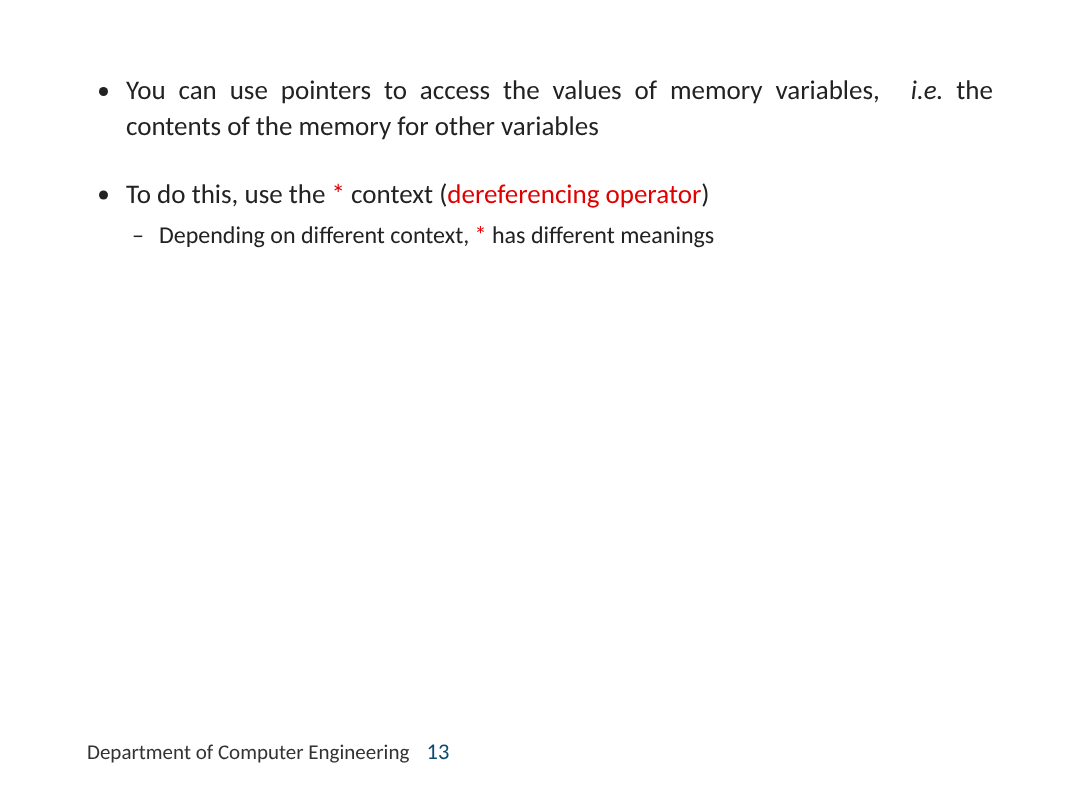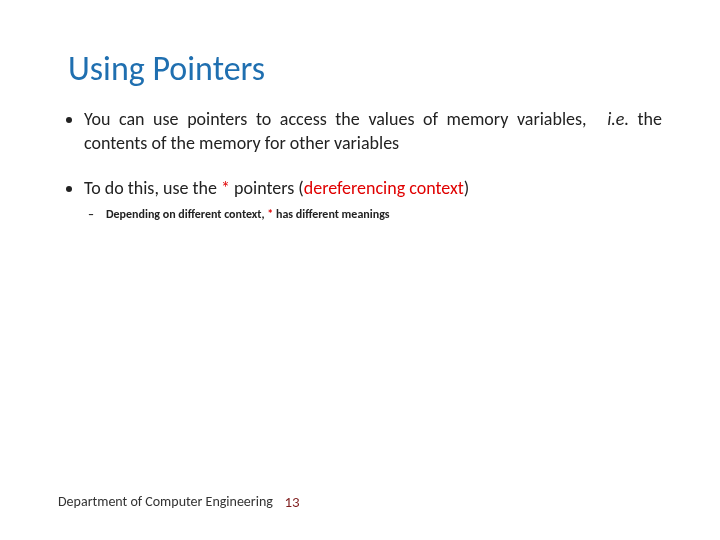--- a/index.html
+++ b/index.html
@@ -35,22 +35,21 @@
     line-height: 1.35;
   }
   ul.level1 > li {
     margin-bottom: 20px;
     text-align: justify;
   }
   ul.level2 {
     margin: 6px 0 0 0;
     padding-left: 22px;
     list-style: none;
-    font-size: 12px;
-    font-weight: bold;
+    font-size: 16px;
   }
   ul.level2 > li::before {
     content: "–";
     position: absolute;
     margin-left: -18px;
   }
   ul.level2 > li {
     position: relative;
     text-align: left;
   }
@@ -69,40 +68,39 @@
   }
   .footer-left {
     font-family: Calibri, Arial, sans-serif;
     color: #333;
   }
   .footer-center {
     position: absolute;
     left: 50%;
     transform: translateX(-50%);
     font-size: 15px;
-    color: #7f1d1d;
+    color: #0c4a6e;
   }
   .footer-right {
     font-family: Georgia, 'Times New Roman', serif;
     font-weight: bold;
     color: #333;
   }
 </style>
 </head>
 <body>
 
 <div class="slide">
-  <h1 class="title">Using Pointers</h1>
 
   <ul class="level1">
     <li>
       <span>You can use pointers to access the values of memory variables, </span><span class="ie">i.e.</span><span> the contents of the memory for other variables</span>
     </li>
     <li>
-      <span>To do this, use the </span><span class="red">*</span><span> pointers (</span><span class="red">dereferencing context</span><span>)</span>
+      <span>To do this, use the </span><span class="red">*</span><span> context (</span><span class="red">dereferencing operator</span><span>)</span>
       <ul class="level2">
         <li>
           <span>Depending on different context, </span><span class="red">*</span><span> has different meanings</span>
         </li>
       </ul>
     </li>
   </ul>
 
   <div class="footer">
     <span class="footer-left">Department of Computer Engineering</span>

